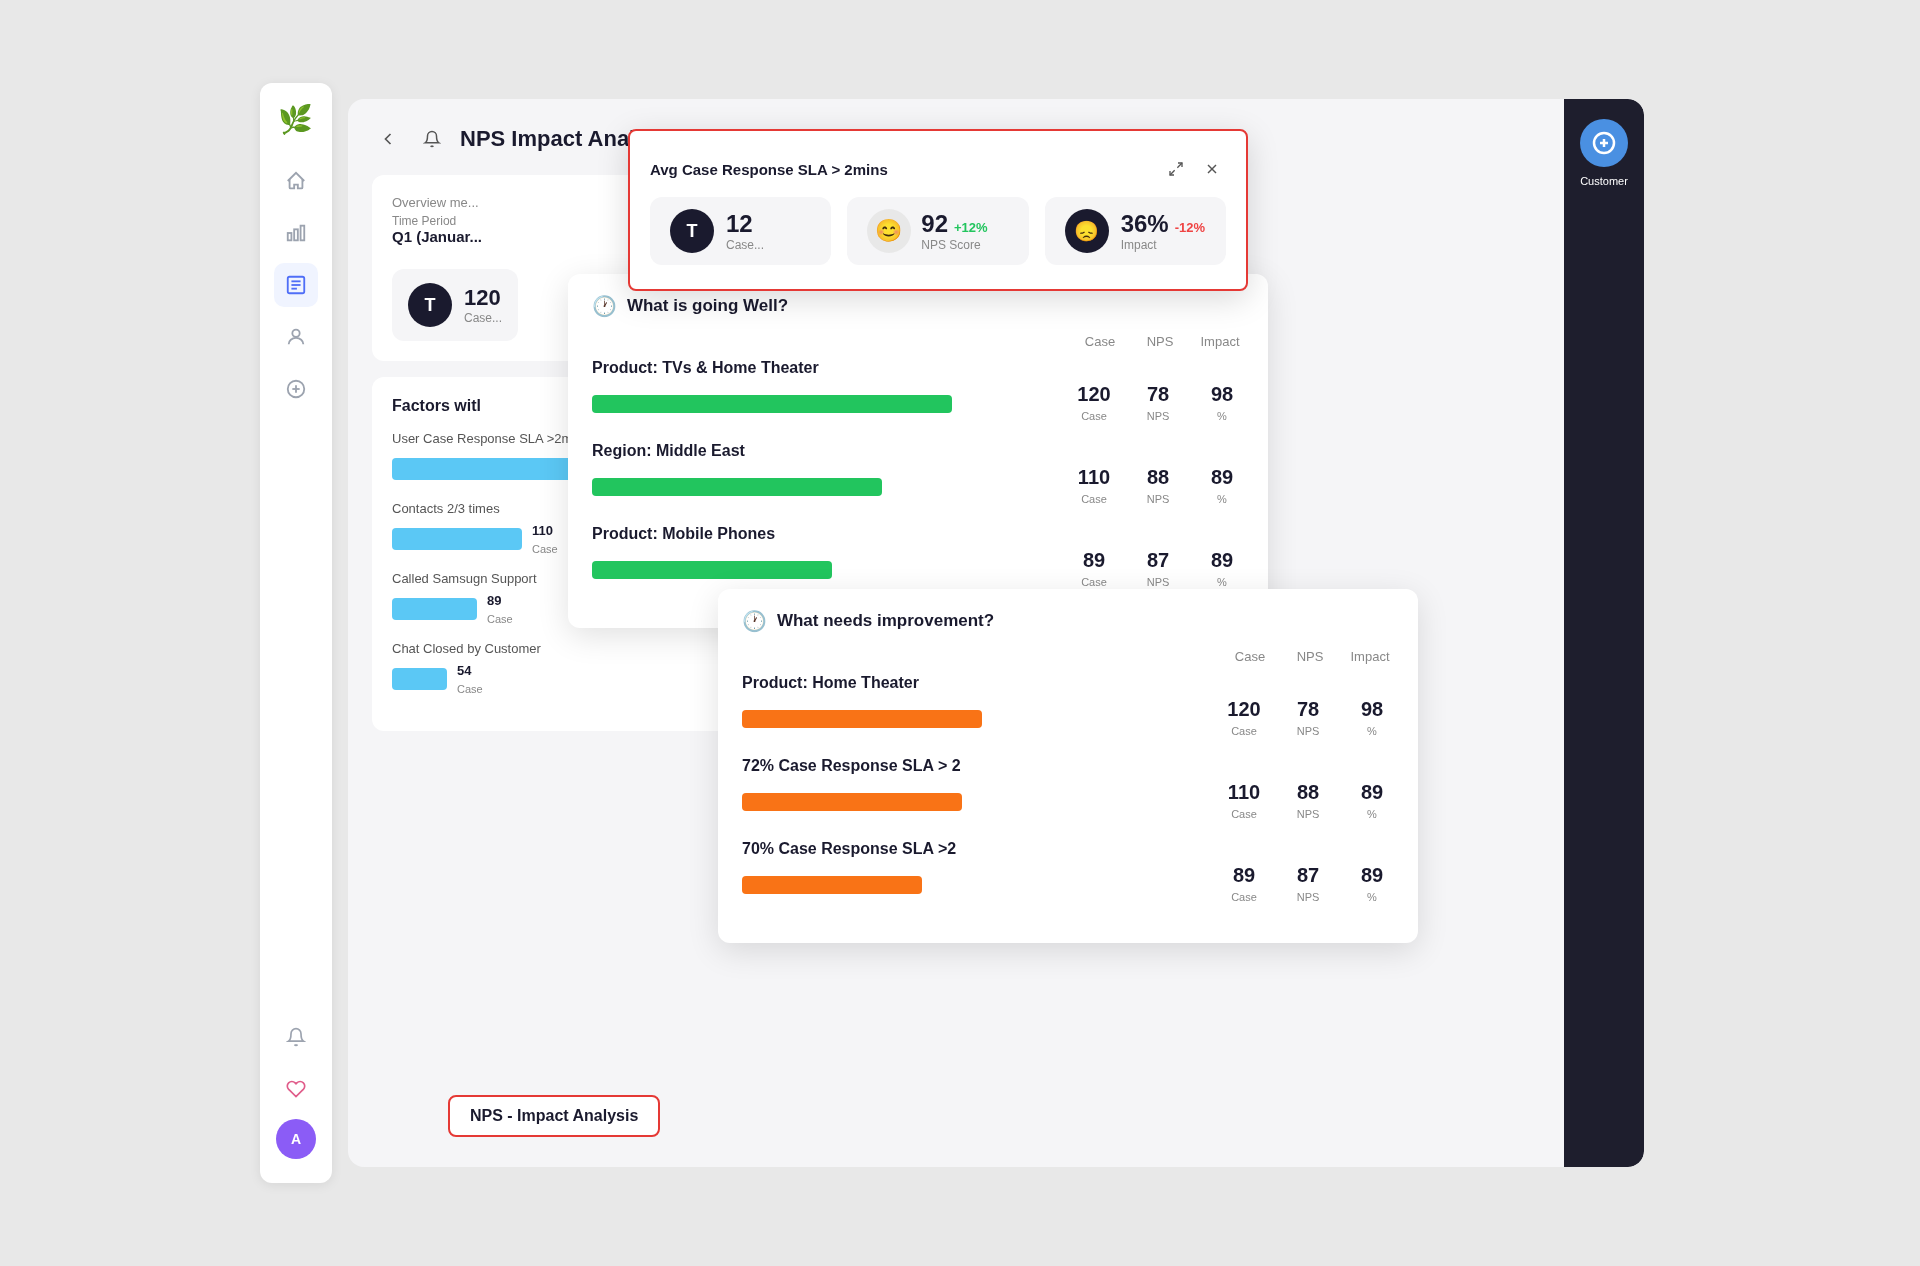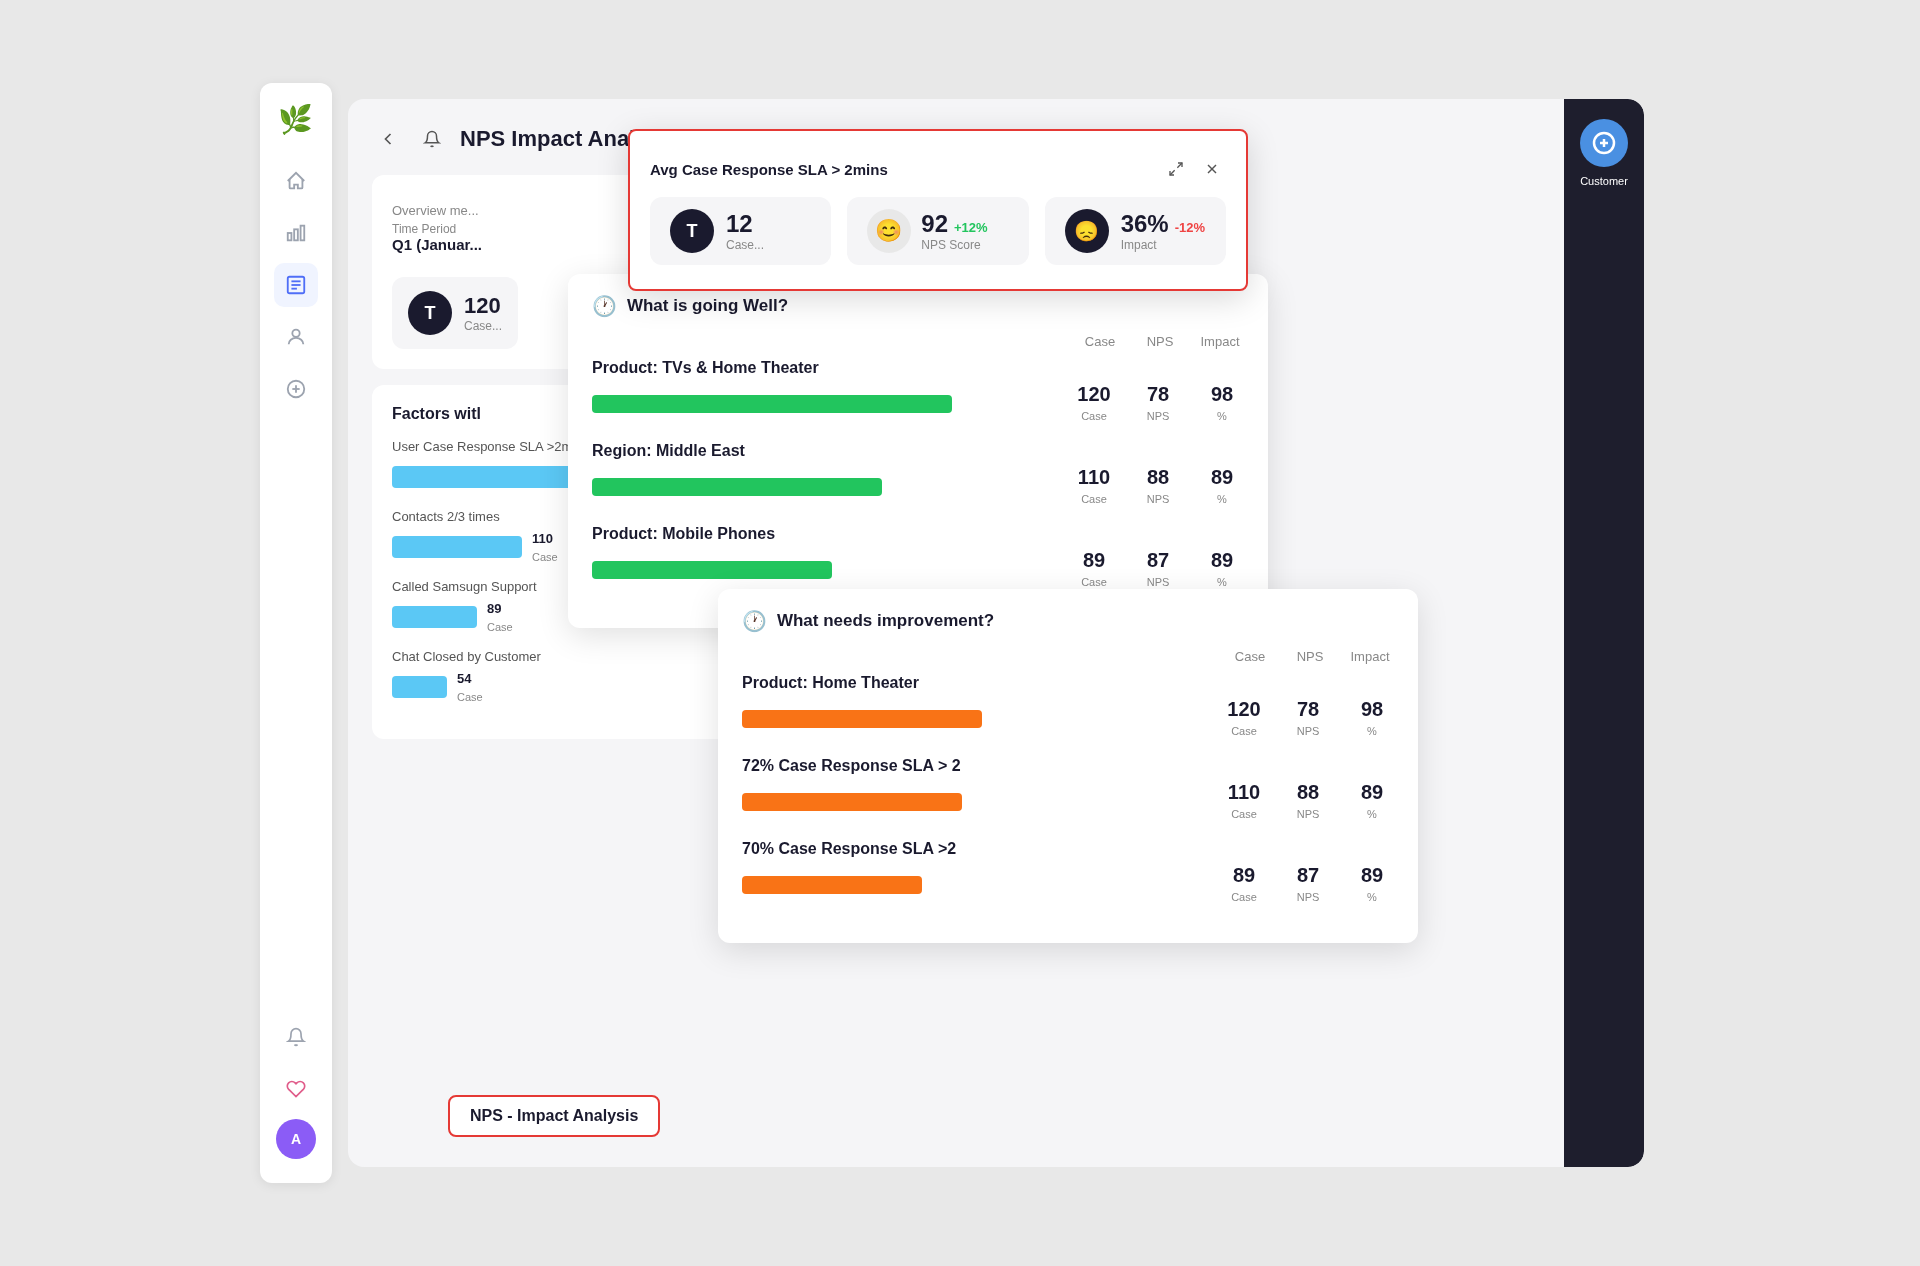--- a/index.html
+++ b/index.html
@@ -138,21 +138,20 @@
       border-radius: 12px;
       padding: 20px;
       margin-bottom: 16px;
       width: 480px;
     }
 
     .section-label {
       font-size: 13px;
       color: #888;
       margin-bottom: 4px;
-      margin-top: 8px;
     }
 
     .section-title {
       font-size: 15px;
       font-weight: 600;
       color: #1a1a2e;
       margin-bottom: 12px;
     }
 
     .time-period {

